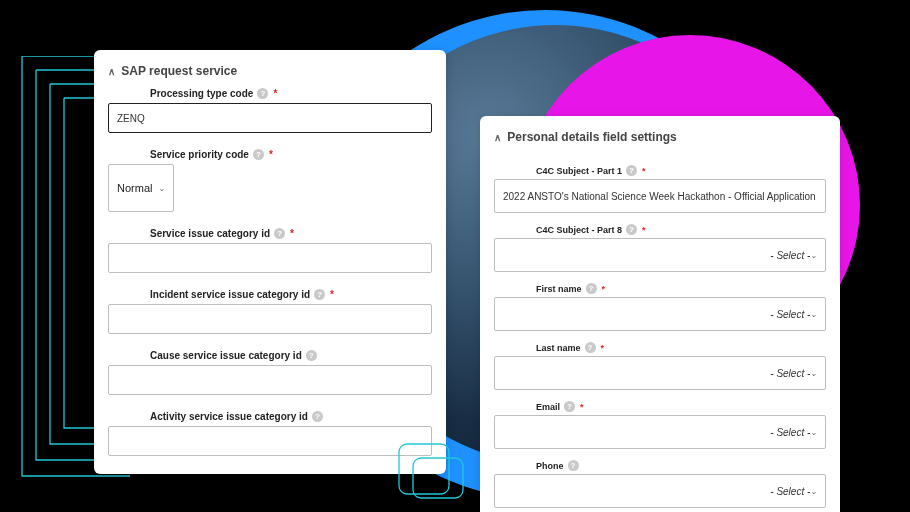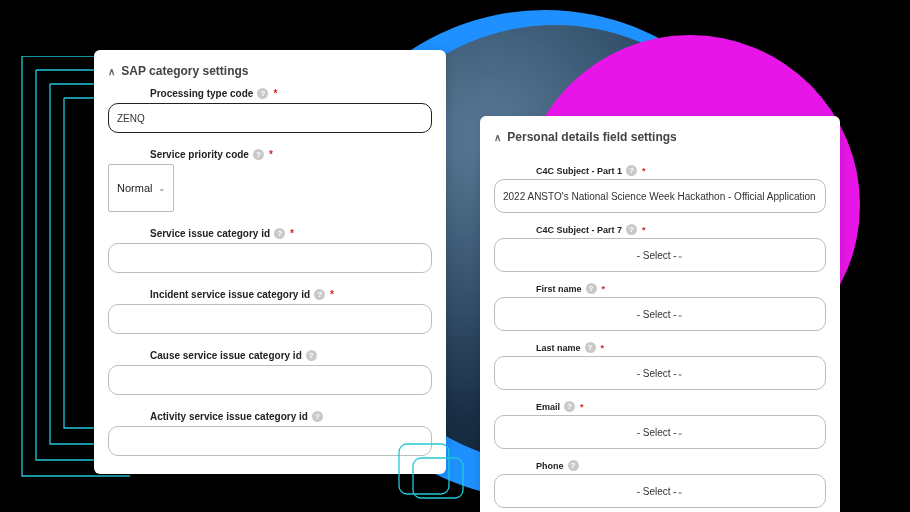--- a/index.html
+++ b/index.html
@@ -116,33 +116,34 @@
     justify-content: center;
   }
   .req { color: #d62525; font-weight: 700; margin-left: 1px; }
 
   .input, .select {
     width: 100%;
     font-size: 10px;
     color: #333;
     background: #fff;
     border: 1px solid #bdbdbd;
-    border-radius: 10px;
+    border-radius: 2px;
     padding: 6px 8px;
     height: 28px;
     font-family: inherit;
   }
   .panel-left .input.tall { height: 30px; }
   .input.dark { border: 1.5px solid #222; height: 30px; }
 
   .select {
     display: flex;
     align-items: center;
-    justify-content: center;
+    justify-content: flex-end;
     cursor: pointer;
+    font-style: italic;
   }
   .panel-right .select, .panel-right .input { height: 22px; padding: 16px 8px; }
   .panel-right .field { margin-bottom: 8px; }
   .panel-right .field-label { font-size: 9px; margin-bottom: 3px; margin-top: 11px; }
 
   .short-select {
     display: inline-flex;
     align-items: center;
     gap: 6px;
     border: 1px solid #bdbdbd;
@@ -180,21 +181,21 @@
     <g stroke="#20c8d8" stroke-width="1.3" fill="none">
       <rect x="4" y="4" width="50" height="50" rx="8"></rect>
       <rect x="18" y="18" width="50" height="40" rx="8"></rect>
     </g>
   </svg>
 </div>
 
 <div class="panel panel-left">
   <div class="panel-header">
     <span class="chev">∧</span>
-    <span>SAP category settings</span>
+    <span>SAP request service</span>
   </div>
 
   <div class="field">
     <div class="field-label">
       <span>Processing type code</span>
       <span class="help">?</span>
       <span class="req">*</span>
     </div>
     <input class="input dark" value="ZENQ" style="">
   </div>
@@ -256,21 +257,21 @@
     <div class="field-label">
       <span>C4C Subject - Part 1</span>
       <span class="help">?</span>
       <span class="req">*</span>
     </div>
     <input class="input" value="2022 ANSTO's National Science Week Hackathon - Official Application" style="">
   </div>
 
   <div class="field">
     <div class="field-label">
-      <span>C4C Subject - Part 7</span>
+      <span>C4C Subject - Part 8</span>
       <span class="help">?</span>
       <span class="req">*</span>
     </div>
     <div class="select">
       <span>- Select -</span>
       <span class="caret">⌄</span>
     </div>
   </div>
 
   <div class="field">

